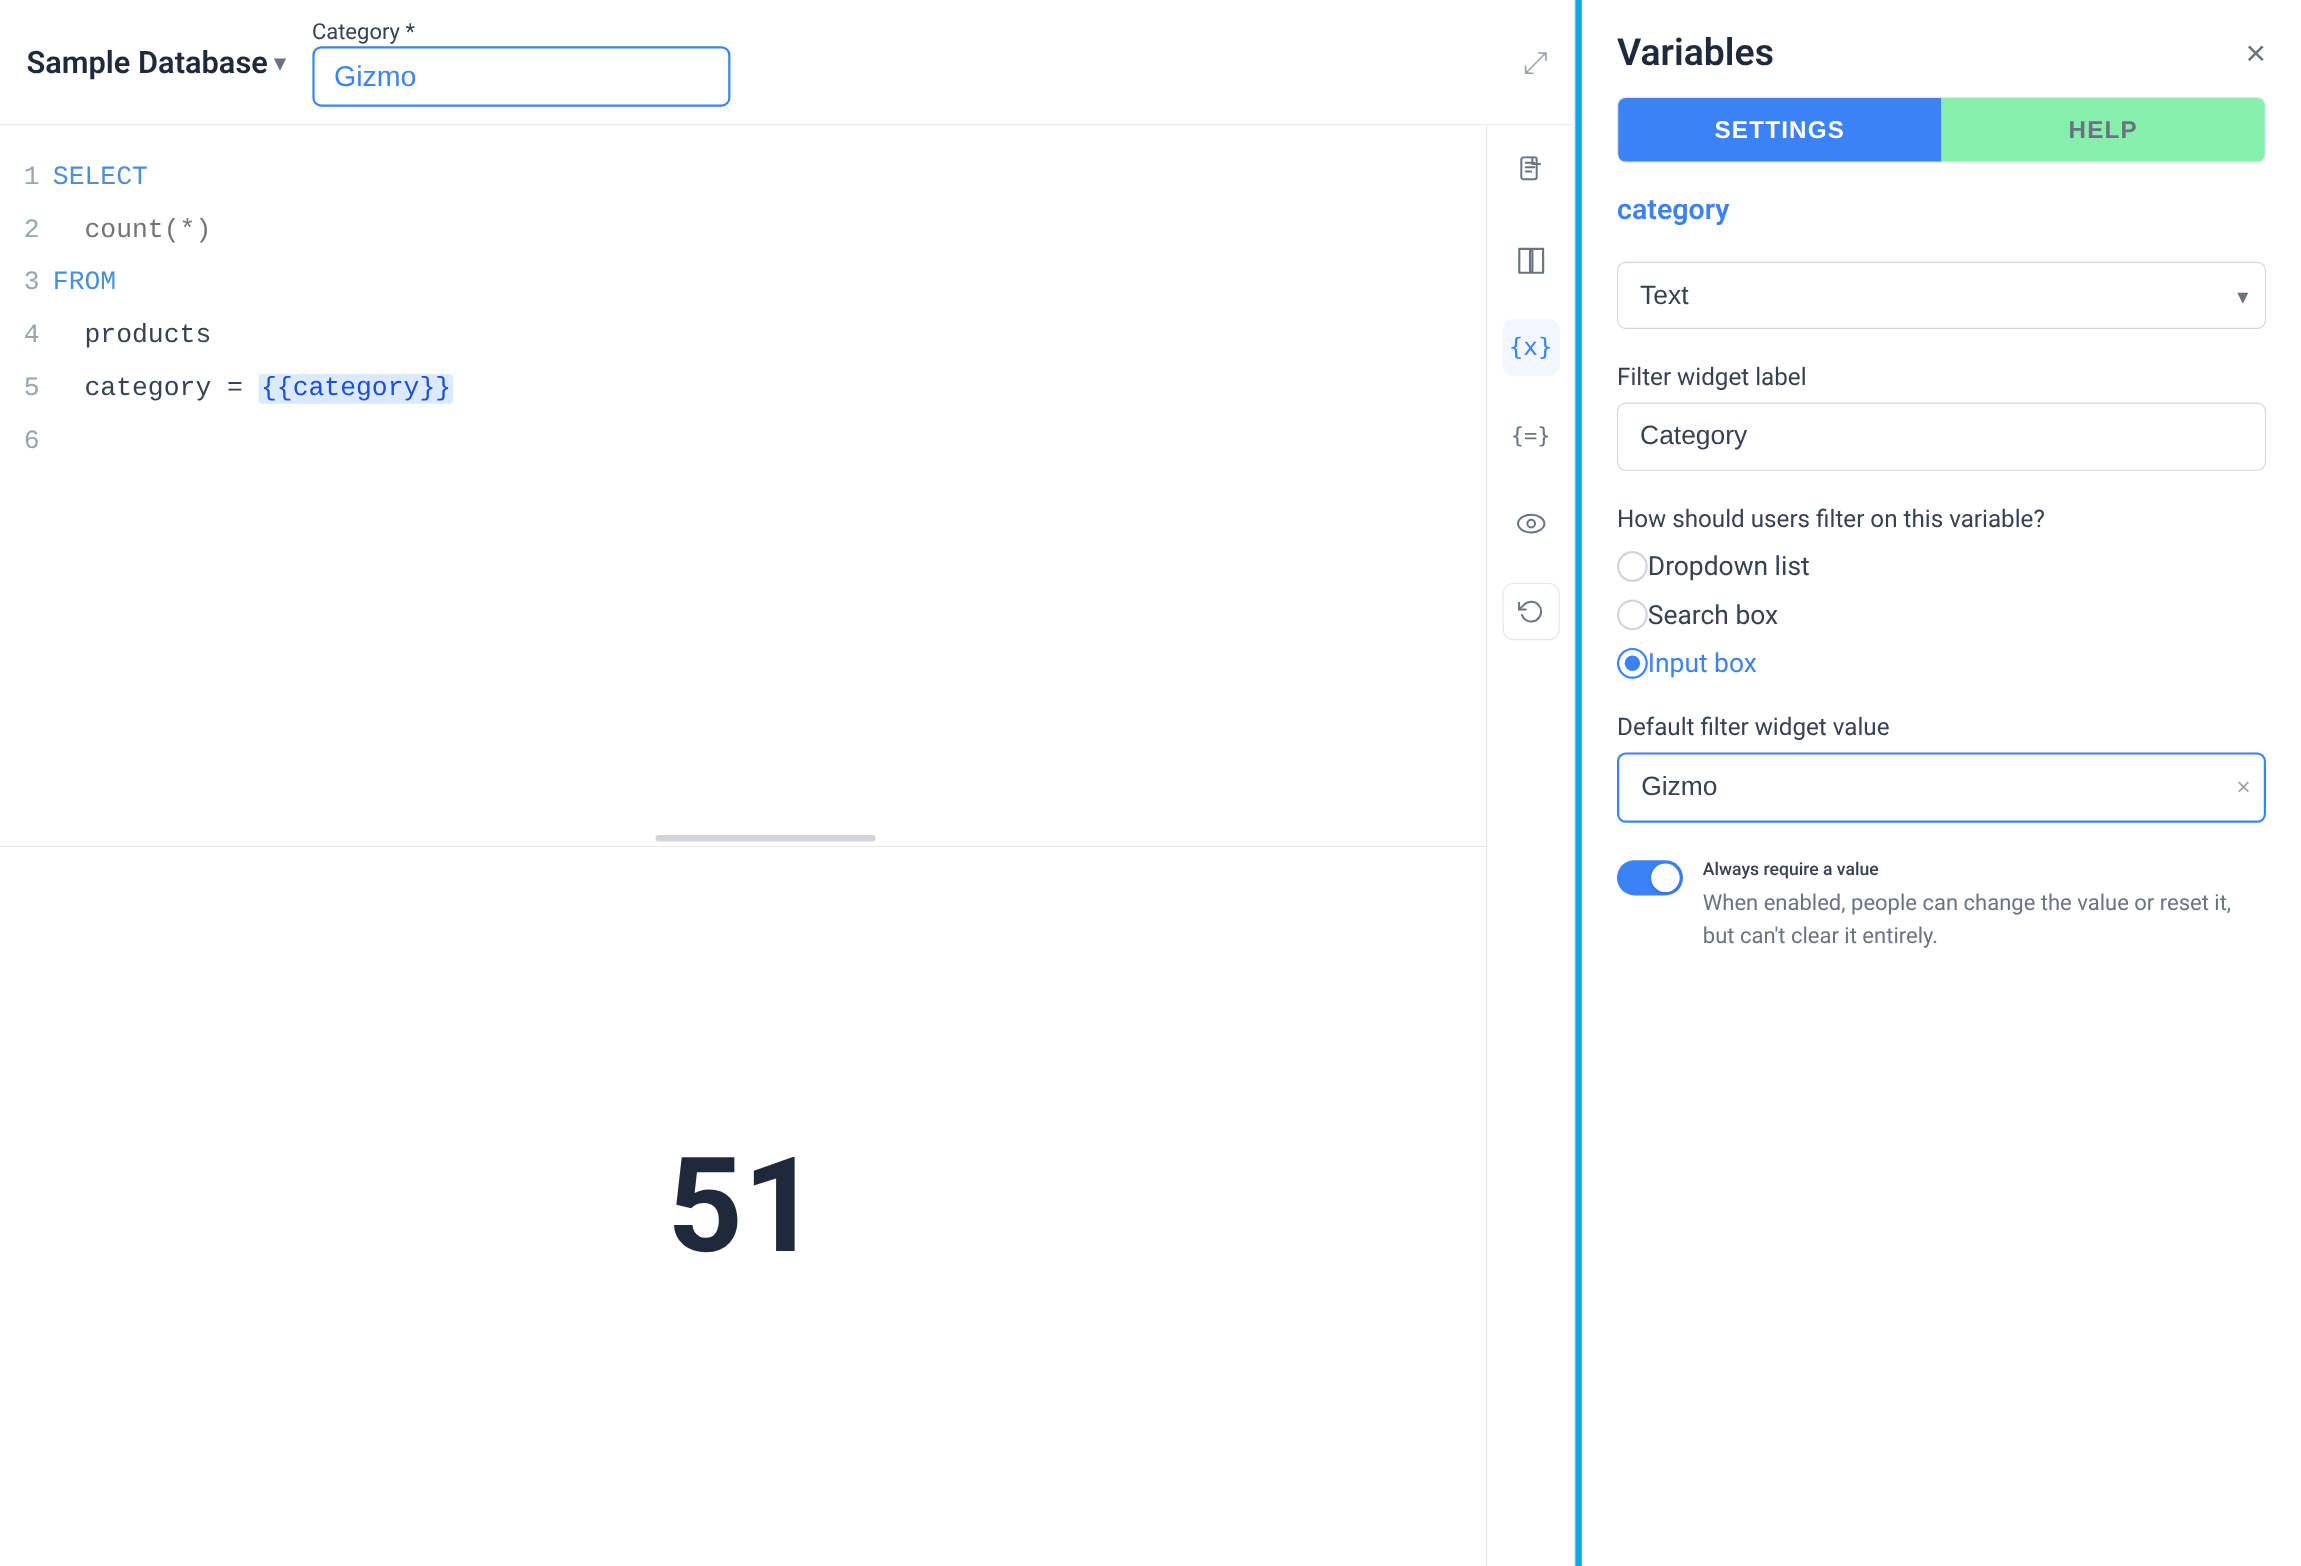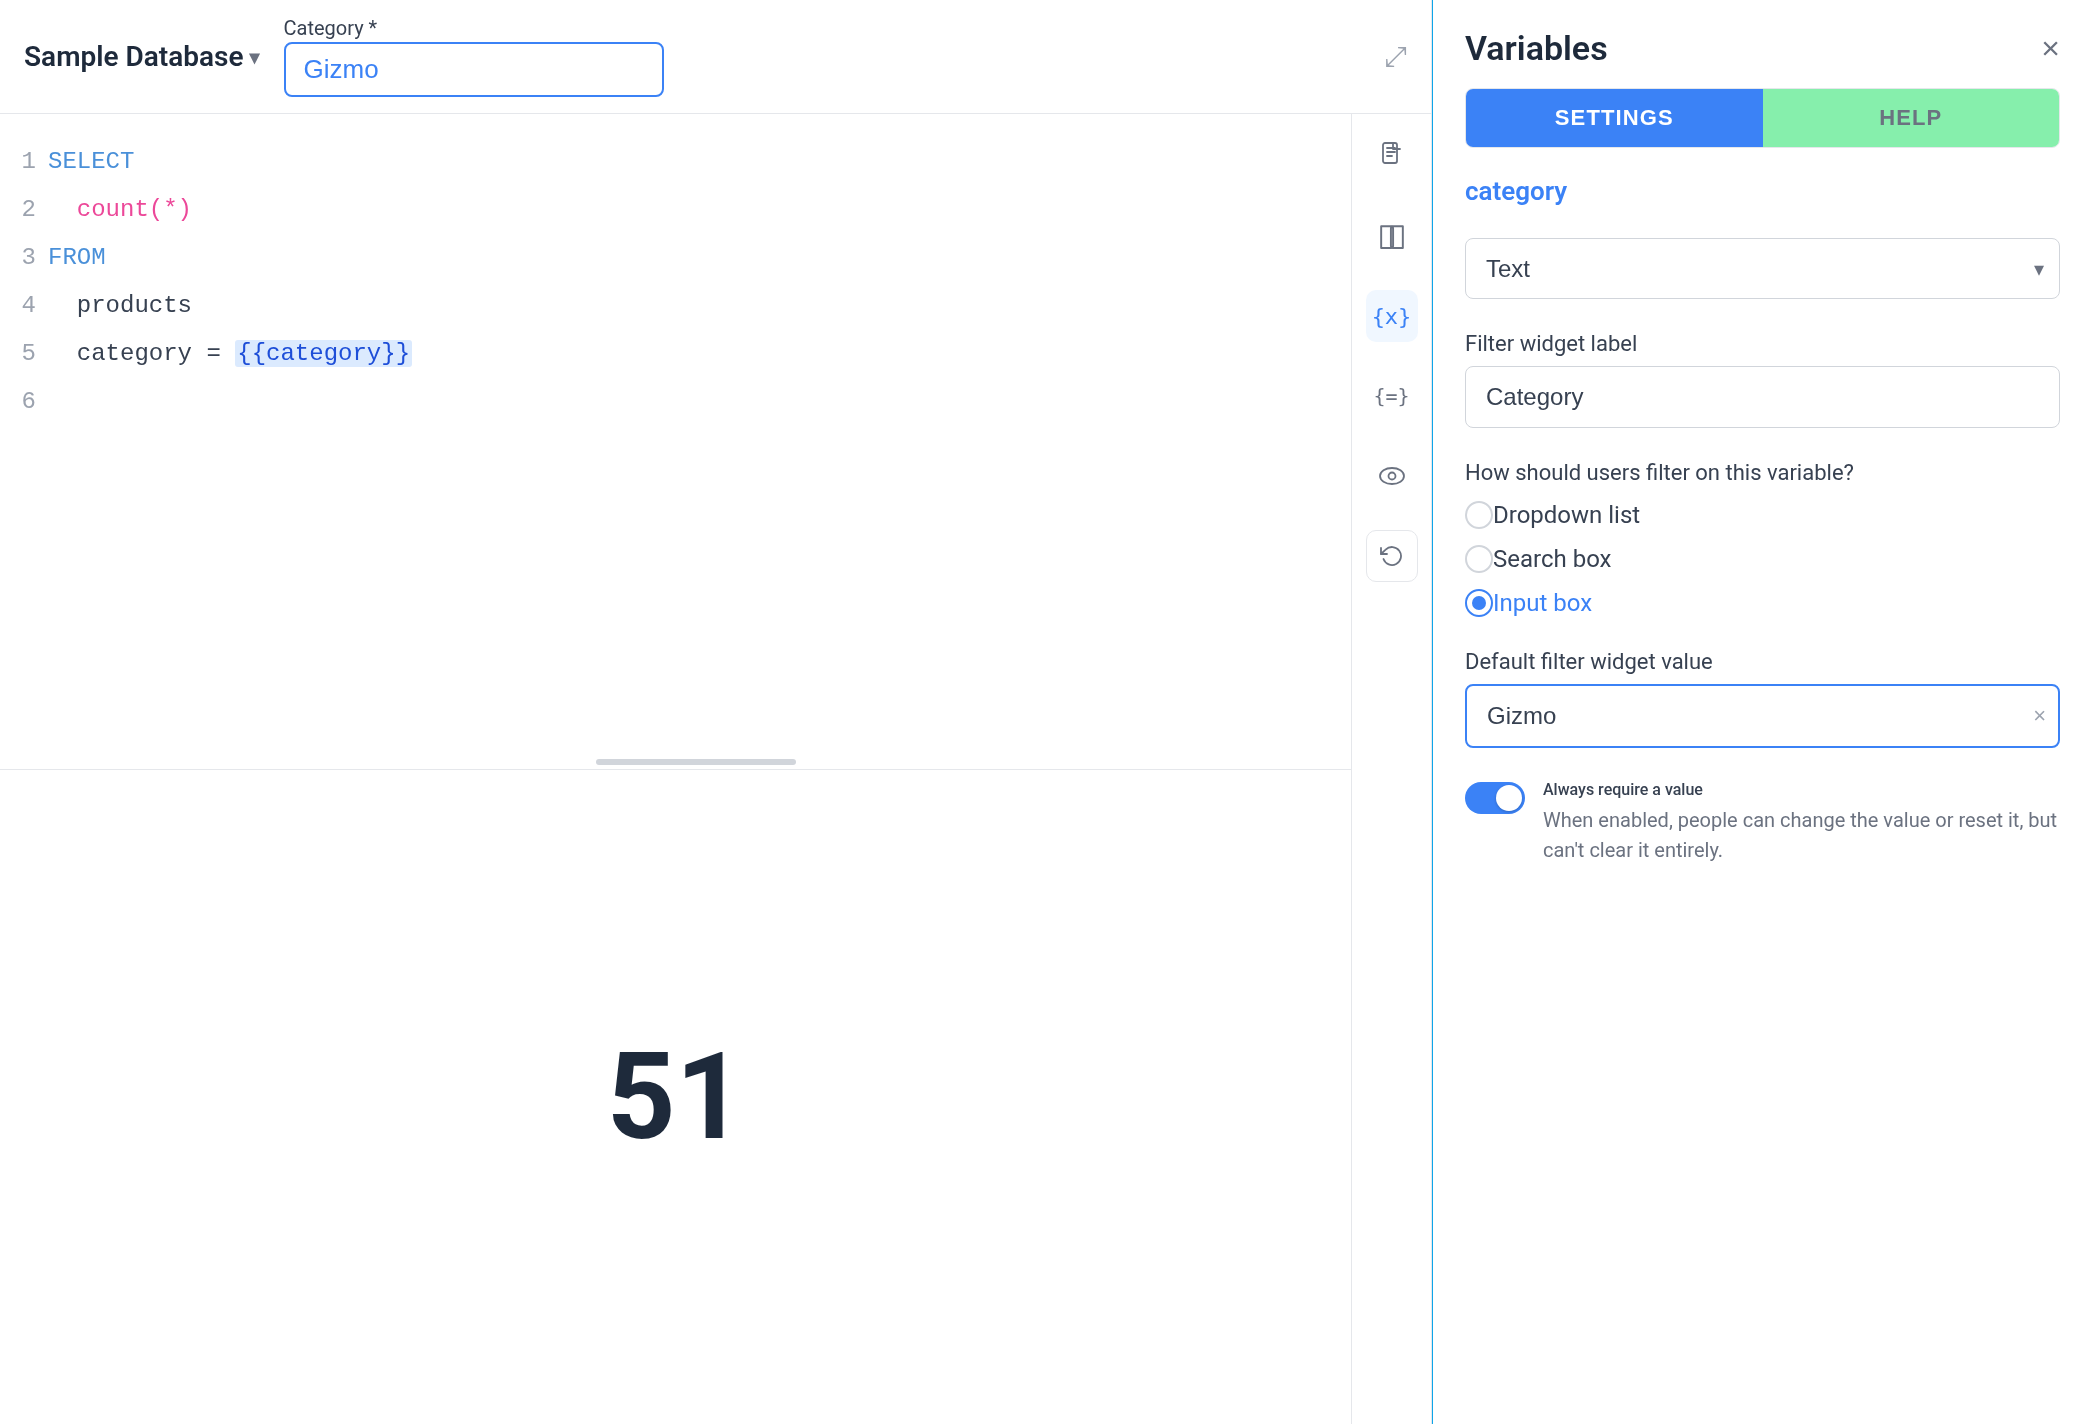--- a/index.html
+++ b/index.html
@@ -108,21 +108,21 @@
       font-size: 24px;
       line-height: 2;
       flex: 1;
     }
 
     .code-line {
       white-space: pre;
     }
 
     .kw-blue { color: #4a90d9; font-weight: 500; }
-    .kw-purple { color: #ec4899; margin-top: 38px; }
+    .kw-purple { color: #737373; margin-top: 38px; }
     .code-normal { color: #374151; }
     .template-var {
       background: #dbeafe;
       color: #1d4ed8;
       border-radius: 3px;
       padding: 0 2px;
     }
 
     
     .right-icons {
@@ -188,21 +188,21 @@
       height: 6px;
       background: #d1d5db;
       border-radius: 3px;
     }
 
     
     .right-panel {
       width: 660px;
       display: flex;
       flex-direction: column;
-      border-left: 1px solid #0ea5e9;
+      border-left: 6px solid #0ea5e9;
       overflow-y: auto;
     }
 
     .variables-header {
       display: flex;
       align-items: center;
       justify-content: space-between;
       padding: 28px 32px 20px;
     }
 

